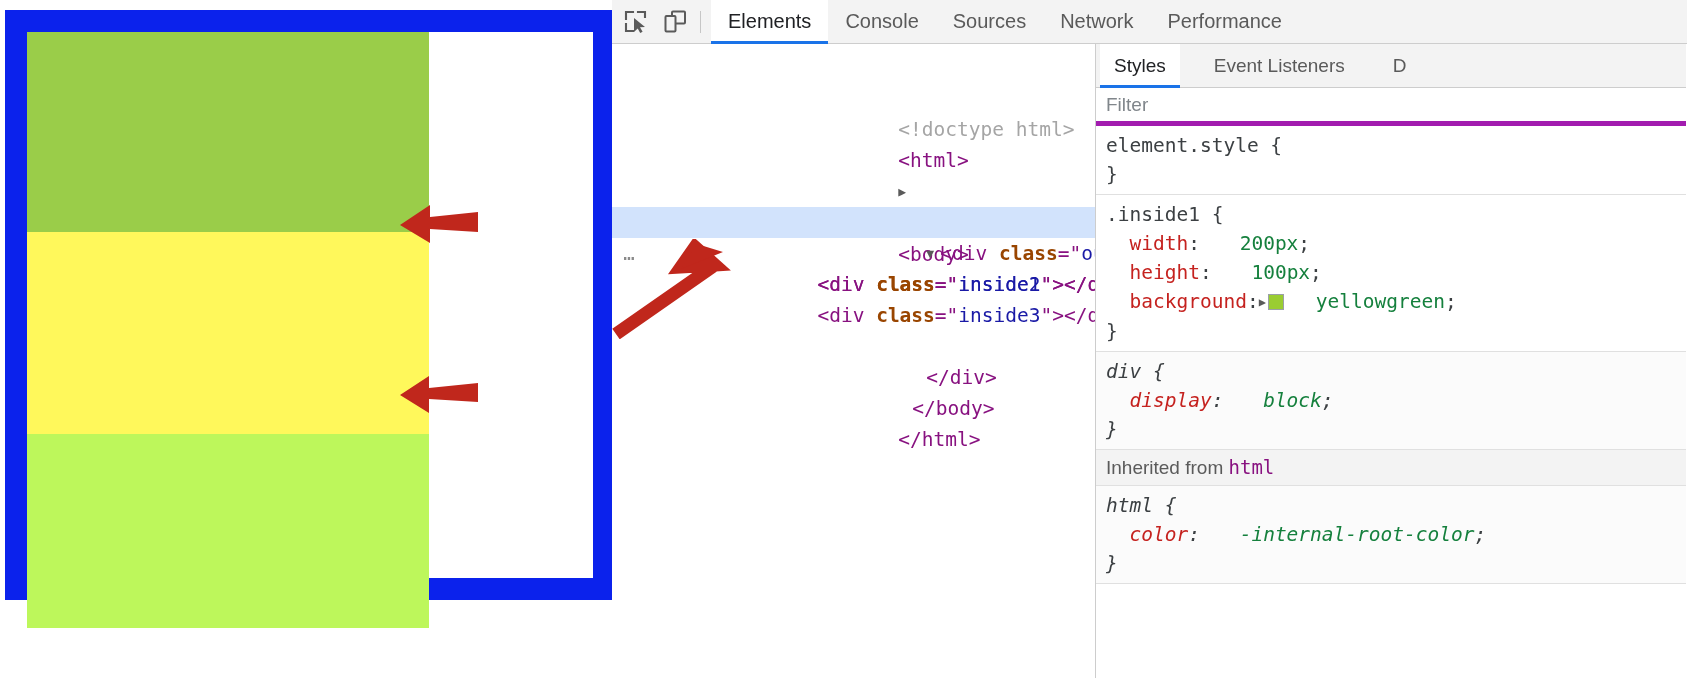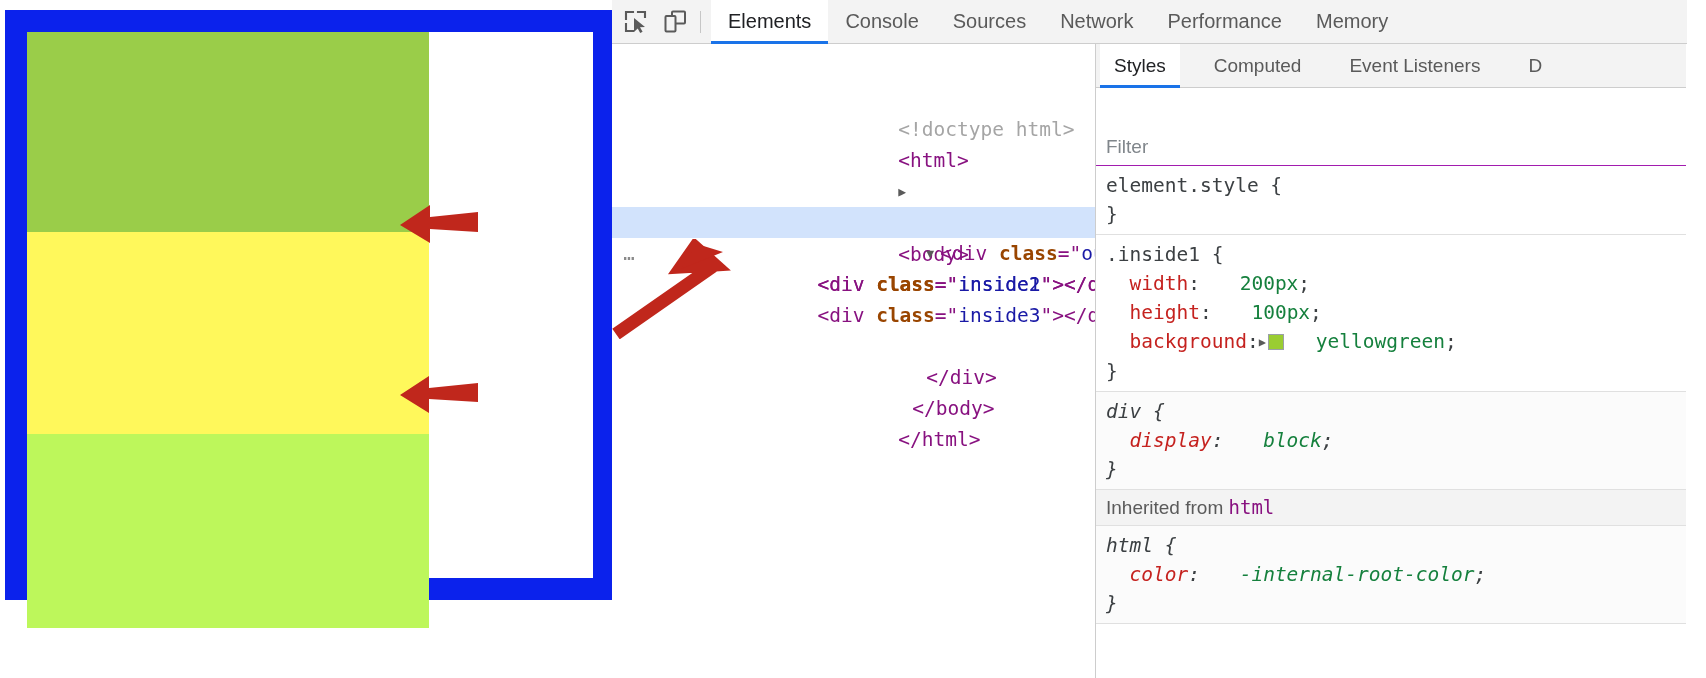--- a/index.html
+++ b/index.html
@@ -185,25 +185,24 @@
   .stab.active { color: #202124; background: #ffffff; }
   .stab.active::after {
     content: "";
     position: absolute;
     left: 0; right: 0; bottom: 0;
     height: 3px;
     background: #1a73e8;
   }
   #filterbar {
     height: 38px;
-    border-bottom: 1px solid #a21caf;
+    border-bottom: 5px solid #a21caf;
     display: flex; align-items: center;
     padding-left: 10px;
     background: #ffffff;
-    margin-top: 40px;
   }
   #filterbar .ph {
     font-size: 19px;
     color: #80868b;
   }
 
   .rule {
     font-family: "DejaVu Sans Mono", "Liberation Mono", monospace;
     font-size: 19.5px;
     line-height: 29px;
@@ -298,23 +297,20 @@
       </div>
       <div class="tab">
         <span>Sources</span>
       </div>
       <div class="tab">
         <span>Network</span>
       </div>
       <div class="tab">
         <span>Performance</span>
       </div>
-      <div class="tab">
-        <span>Memory</span>
-      </div>
     </div>
 
     <div id="dtbody">
 
       <div id="domcol">
 
         <div class="domrow">
           <span class="txt" style="padding-left:28px">
             <span class="comment">&lt;!doctype html&gt;</span>
           </span>
@@ -384,23 +380,20 @@
           <path d="M5 95 L104 26 M104 26 L70 28 L84 8 Z" stroke="#C0271C" stroke-width="13" fill="#C0271C" stroke-linejoin="miter"></path>
           <path d="M112 13 L70 30 L86 5 Z" fill="#C0271C"></path>
         </svg>
       </div>
 
       <div id="stylecol">
 
         <div id="styletabs">
           <div class="stab active">
             <span>Styles</span>
-          </div>
-          <div class="stab">
-            <span>Computed</span>
           </div>
           <div class="stab">
             <span>Event Listeners</span>
           </div>
           <div class="stab">
             <span>D</span>
           </div>
         </div>
 
         <div id="filterbar">

